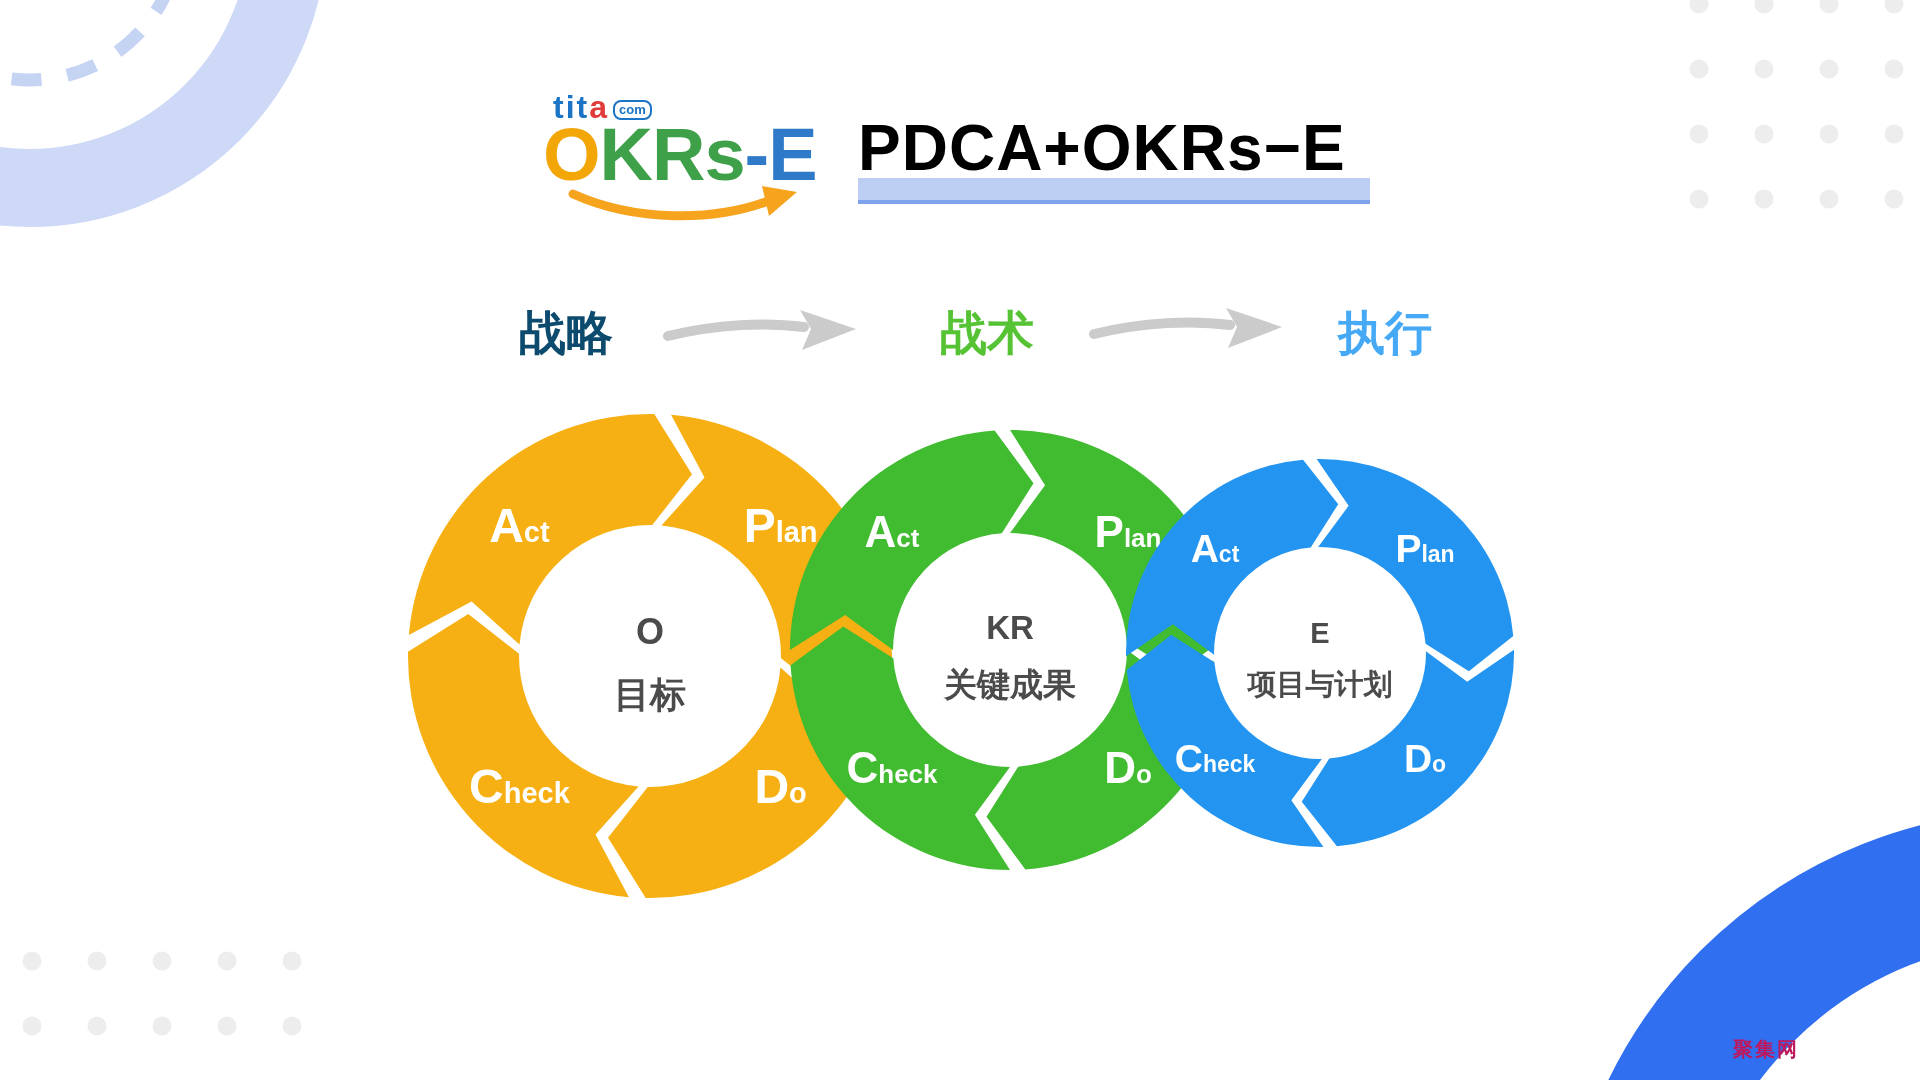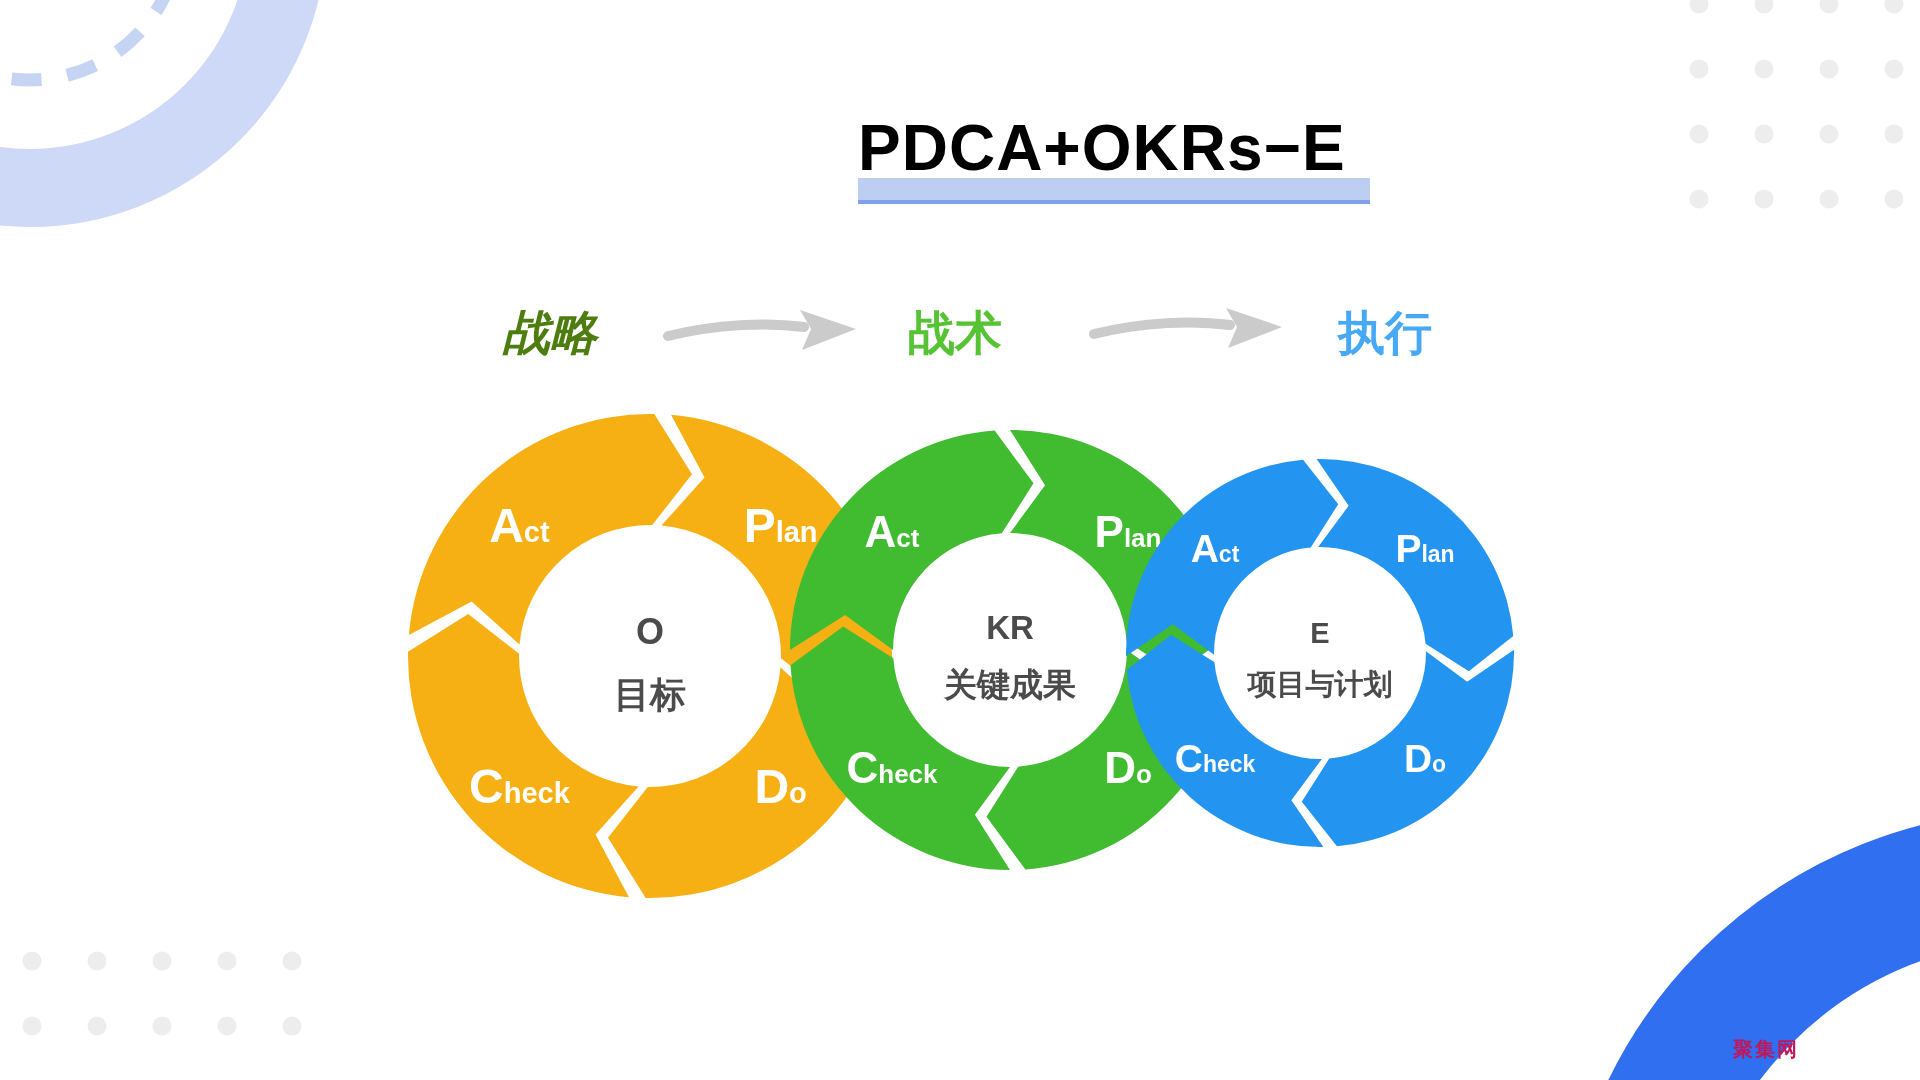--- a/index.html
+++ b/index.html
@@ -31,22 +31,22 @@
   .swoosh{margin:-2px 0 0 22px;}
 
   .title-wrap{left:858px;top:116px;width:512px;}
   .title-underline{position:absolute;left:0;top:62px;width:512px;height:22px;background:#BCCFF3;
                    border-bottom:4px solid #7EA2EC;}
   .title{position:relative;margin:0;font-size:64px;line-height:64px;font-weight:bold;color:#000000;
          letter-spacing:1px;white-space:nowrap;}
 
   
   .step{position:absolute;top:302px;width:100px;text-align:center;font-size:47px;font-weight:bold;}
-  .s1{left:500px;color:#4d7c0f;font-style:italic;}
-  .s2{left:905px;color:#56C335;}
+  .s1{left:516px;color:#0c4a6e;}
+  .s2{left:937px;color:#56C335;}
   .s3{left:1324px;color:#45A9F6;margin-left:11px;}
   .farrow{position:absolute;}
   .a1{left:662px;top:306px;}
   .a2{left:1088px;top:304px;}
 
   
   #rings{left:0;top:0;}
   #rings text{font-family:"Liberation Sans",sans-serif;font-weight:bold;}
 </style>
 </head>
@@ -94,20 +94,32 @@
       <circle cx="227" cy="31" r="9.5" fill="#EDEDED"></circle>
       <circle cx="227" cy="96" r="9.5" fill="#EDEDED"></circle>
       <circle cx="227" cy="161" r="9.5" fill="#EDEDED"></circle>
       <circle cx="292" cy="31" r="9.5" fill="#EDEDED"></circle>
       <circle cx="292" cy="96" r="9.5" fill="#EDEDED"></circle>
       <circle cx="292" cy="161" r="9.5" fill="#EDEDED"></circle>
     </svg>
 
   <div class="watermark abs">聚集网</div>
 
+  <div class="logo abs">
+    <div class="tita">
+      <span class="tp">tit</span><span class="ts">a</span><span class="badge">com</span>
+    </div>
+    <div class="okrse">
+      <span class="o">O</span><span class="krs">KRs</span><span class="e">-E</span>
+    </div>
+    <svg class="swoosh" width="240" height="44" viewBox="0 0 240 44">
+      <path d="M8,8 C70,36 150,36 206,14" fill="none" stroke="#F6A41D" stroke-width="9" stroke-linecap="round"></path>
+      <polygon points="197,0 232,6 204,30" fill="#F6A41D"></polygon>
+    </svg>
+  </div>
 
   <div class="title-wrap abs">
     <div class="title-underline"></div>
     <h1 class="title">PDCA+OKRs−E</h1>
   </div>
 
   <span class="step s1">战略</span>
   <svg class="farrow a1" width="200" height="52" viewBox="0 0 200 52">
     <path d="M6,30 C55,18 105,16 142,21" fill="none" stroke="#CBCBCB" stroke-width="10" stroke-linecap="round"></path>
     <polygon points="138,4 194,23 140,44 149,23" fill="#CBCBCB"></polygon>

